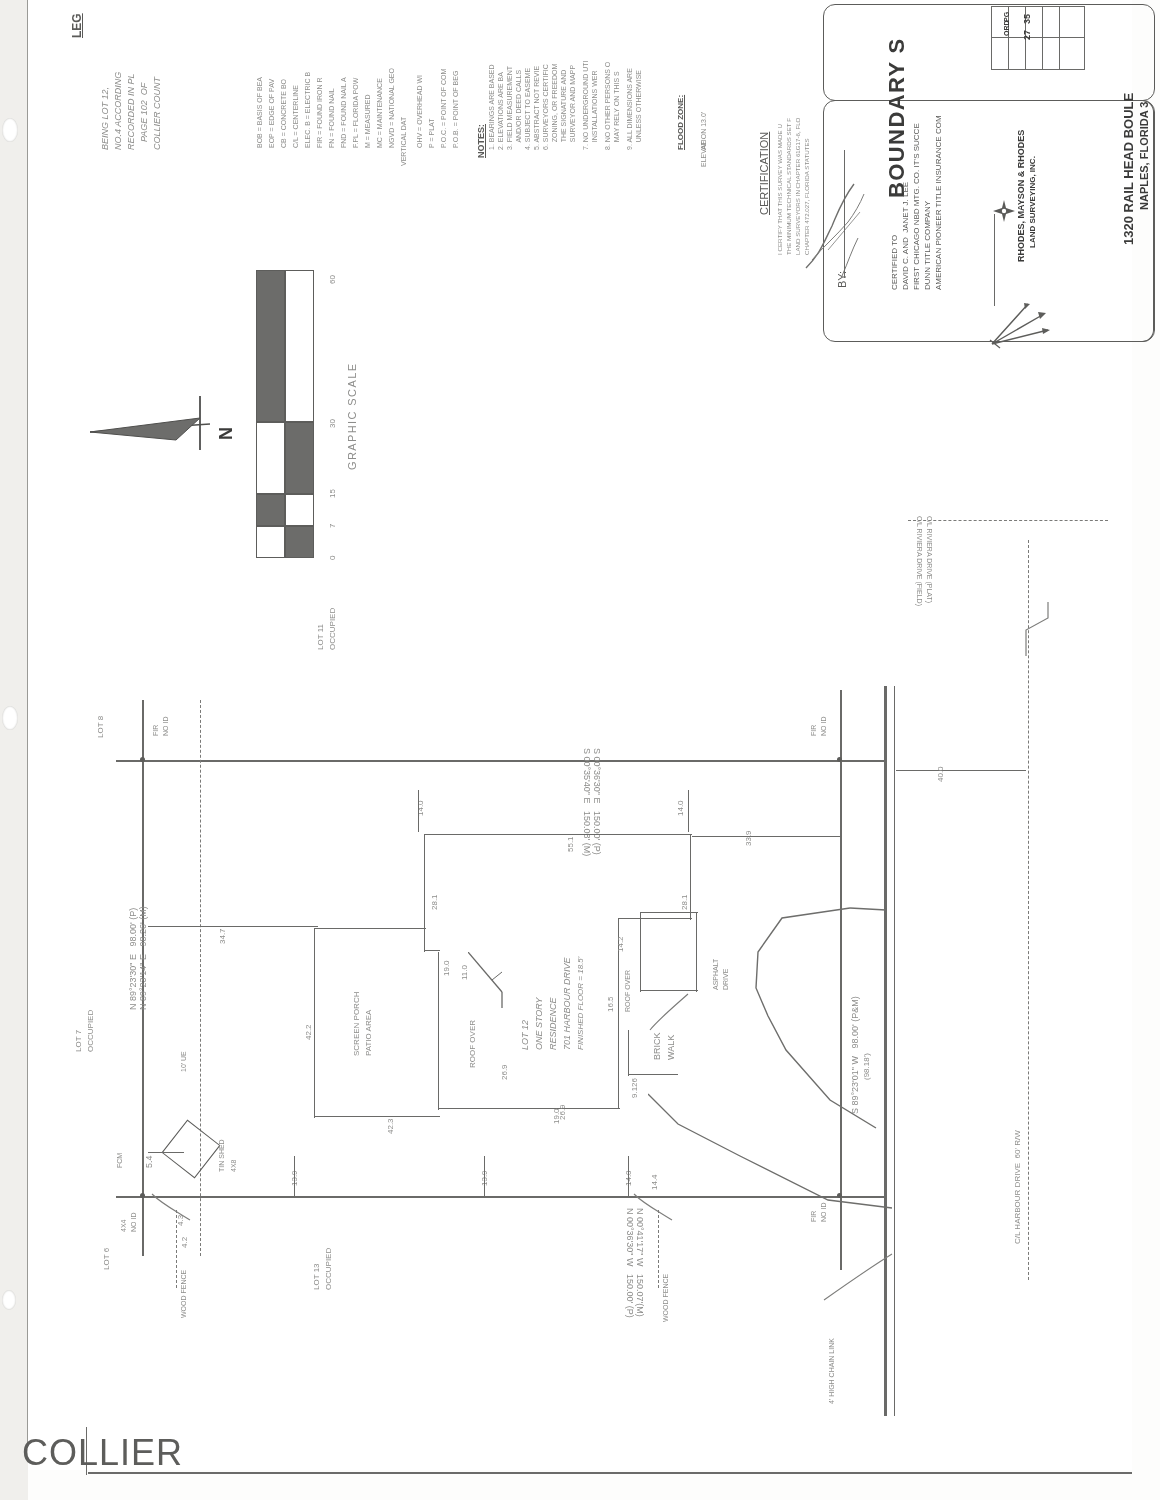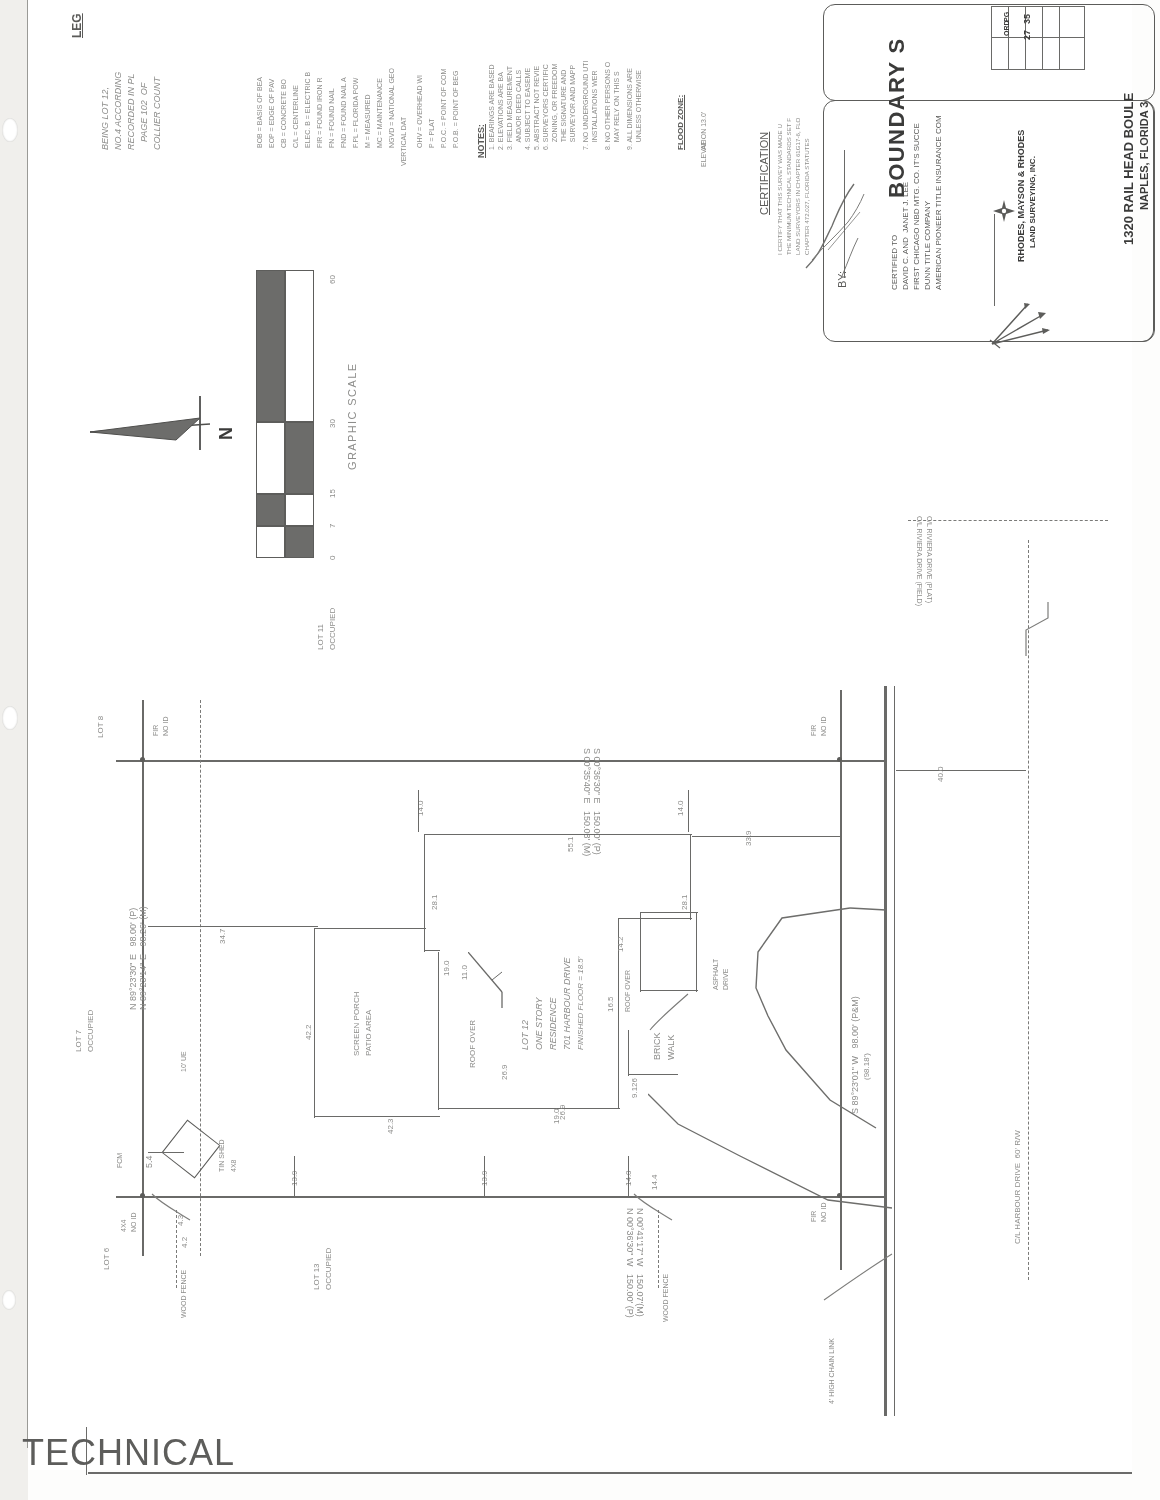--- a/index.html
+++ b/index.html
@@ -378,16 +378,16 @@
     <span class="rot r90 faint t7" style="left:102px;top:1232px;"><span>NO ID</span></span>
 
     <div class="blk" style="left:112px;top:757px;width:5px;height:5px;border-radius:50%;background:#5c5c5a;"></div>
     <div class="blk" style="left:809px;top:757px;width:5px;height:5px;border-radius:50%;background:#5c5c5a;"></div>
     <div class="blk" style="left:809px;top:1193px;width:5px;height:5px;border-radius:50%;background:#5c5c5a;"></div>
     <div class="blk" style="left:112px;top:1193px;width:5px;height:5px;border-radius:50%;background:#5c5c5a;"></div>
 
   </div>
 
   <div id="wmline"></div>
-  <div id="wm">TECHNICAL</div>
+  <div id="wm">COLLIER</div>
   <div id="wmline2"></div>
 
 </div>
 
 </body></html>

